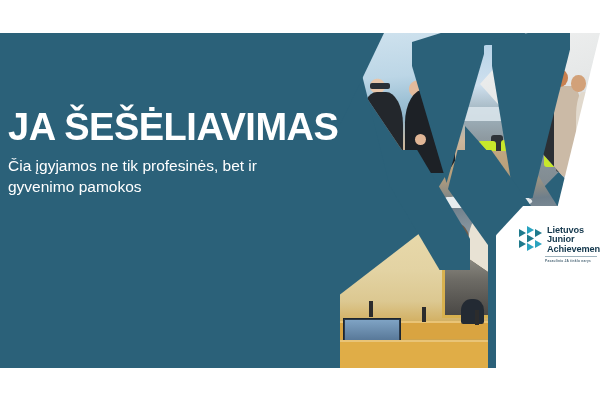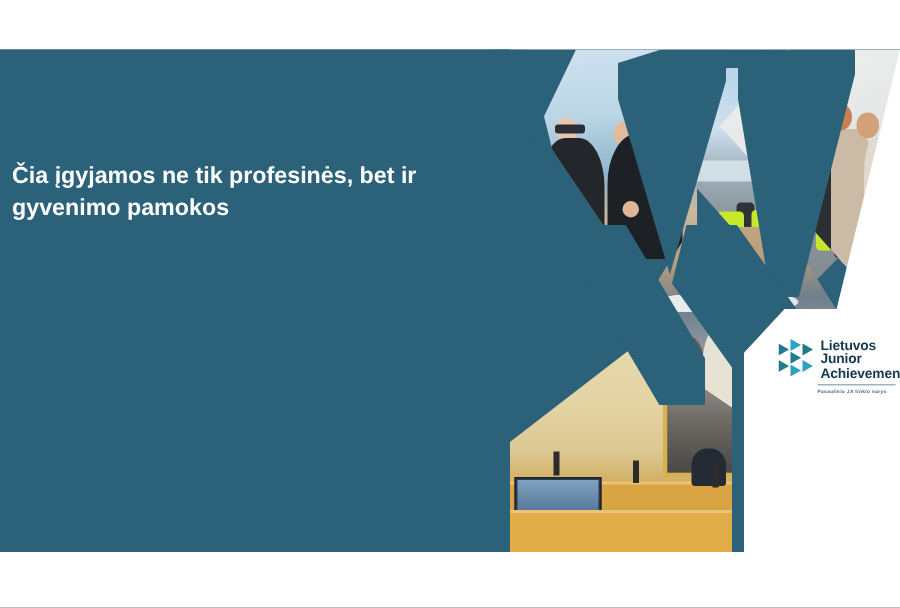--- a/index.html
+++ b/index.html
@@ -28,21 +28,21 @@
     font-size:38px;
     font-weight:700;
     letter-spacing:-0.5px;
     line-height:1.0;
     margin:0 0 10px 0;
     white-space:nowrap;
   }
   .subhead{
     color:#ffffff;
     font-size:15.5px;
-    font-weight:700;
+    font-weight:400;
     line-height:1.35;
     margin:0;
     max-width:300px;
   }
 
   
   .mosaic{
     position:absolute;left:330px;top:33px;width:270px;height:335px;
     overflow:hidden;
     z-index:10;
@@ -278,20 +278,21 @@
 
   <div class="left-mask"></div>
   <div class="chev cv7"></div>
   <div class="chev cv1"></div>
   <div class="chev cv2"></div>
 
   <div class="white-wedge"></div>
   <div class="white-top"></div>
 
   <div class="text-block">
+    <h1 class="headline">JA ŠEŠĖLIAVIMAS</h1>
     <p class="subhead">Čia įgyjamos ne tik profesinės, bet ir gyvenimo pamokos</p>
   </div>
 
   <div class="logo">
     <svg class="logo-mark" viewBox="0 0 48 52">
       <polygon points="0,6 14,14 0,22" fill="#1f7a8c"></polygon>
       <polygon points="0,28 14,36 0,44" fill="#1f7a8c"></polygon>
       <polygon points="16,0 30,8 16,16" fill="#2aa3bf"></polygon>
       <polygon points="16,17 30,25 16,33" fill="#1f7a8c"></polygon>
       <polygon points="16,34 30,42 16,50" fill="#2aa3bf"></polygon>

